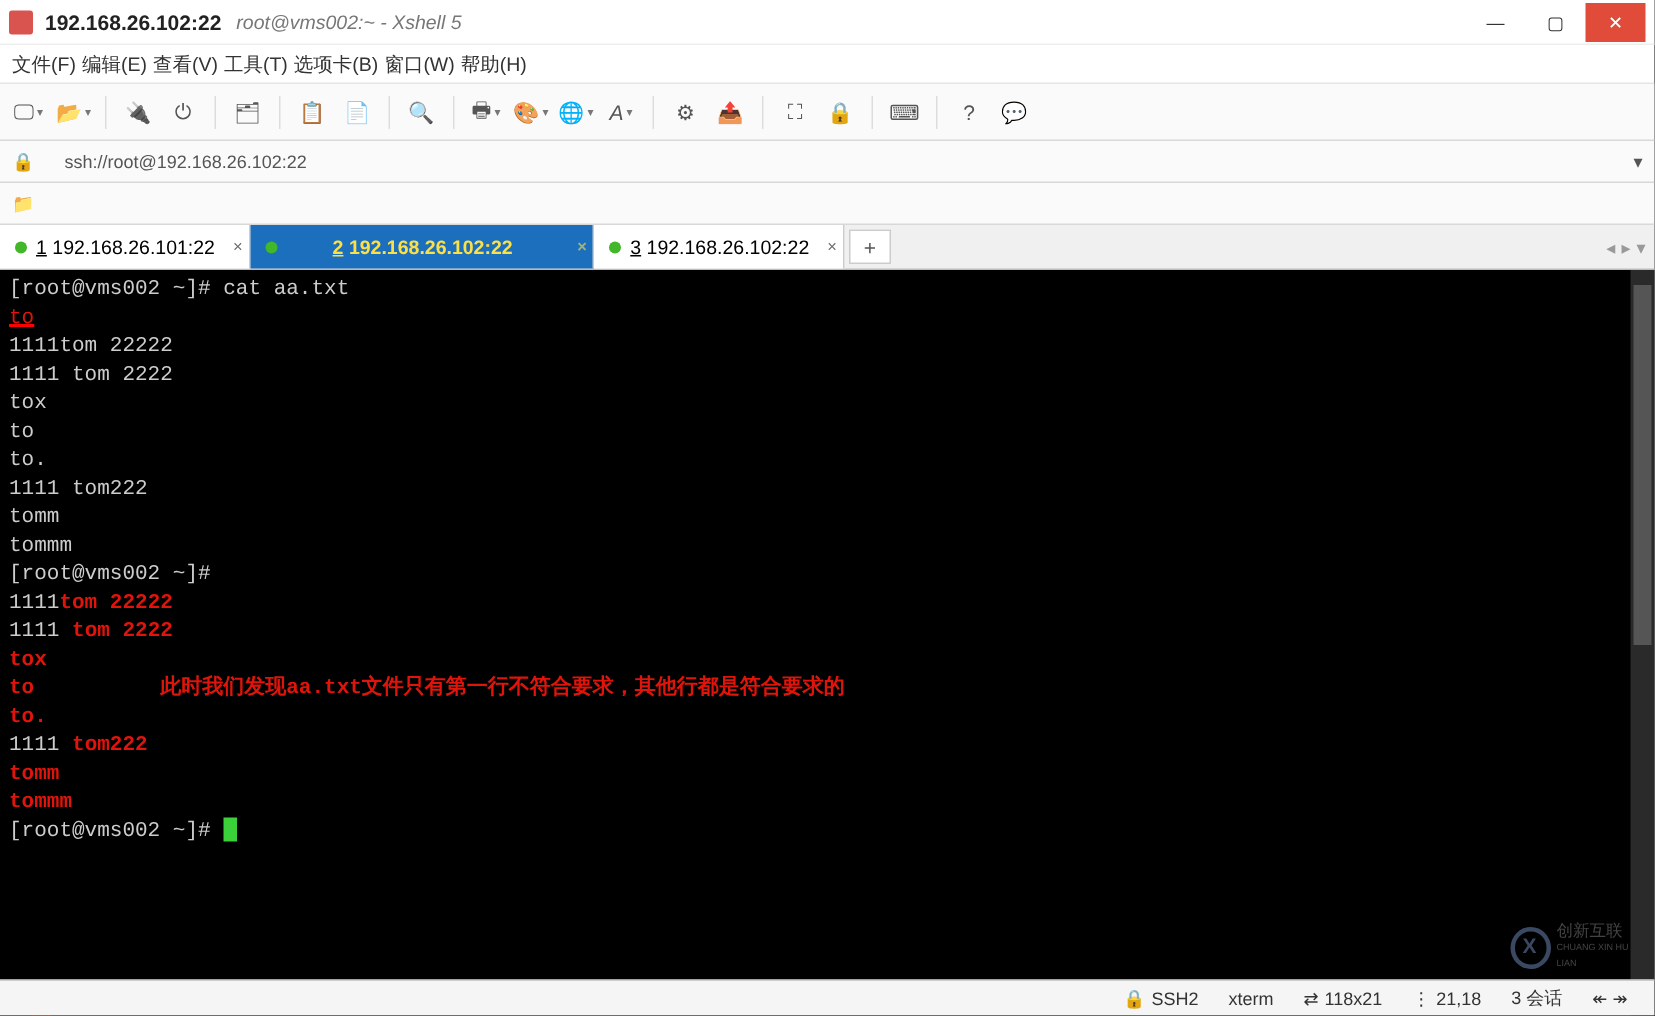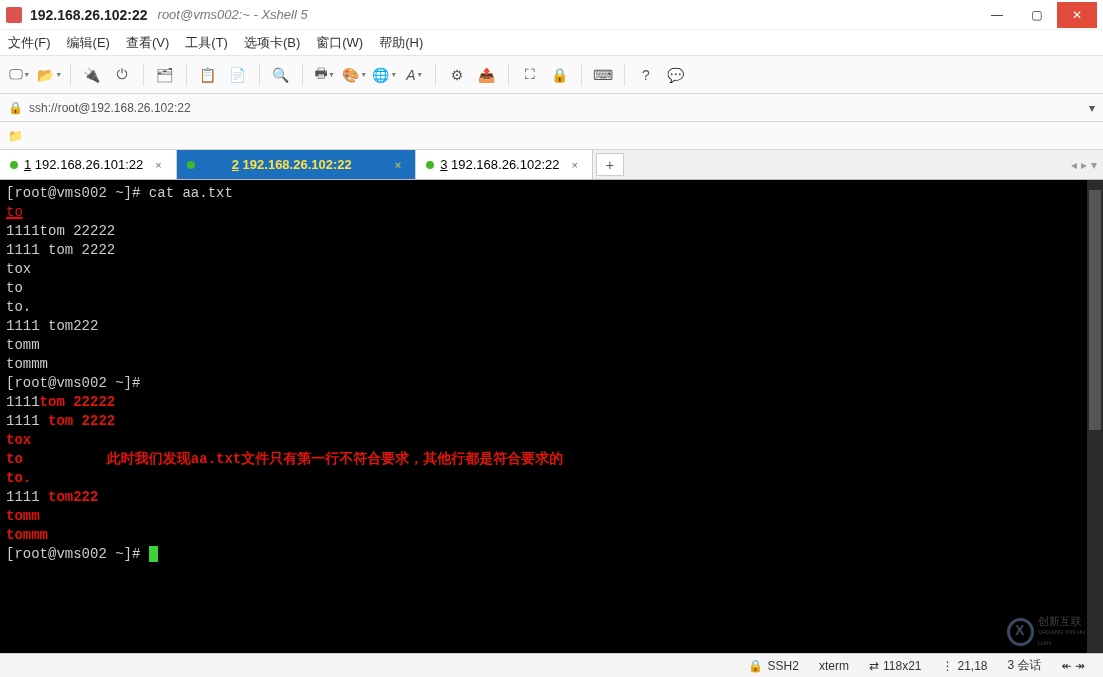--- a/index.html
+++ b/index.html
@@ -4,31 +4,31 @@
 <style>
 * { margin: 0; padding: 0; box-sizing: border-box; }
 body { font-family: "Microsoft YaHei", Arial, sans-serif; font-size: 12px; background: #fff; width: 1103px; height: 677px; overflow: hidden; position: relative; }
 .titlebar { height: 30px; background: #fff; display: flex; align-items: center; padding: 0 6px; border-bottom: 1px solid #eee; }
 .titlebar .app-icon { width: 16px; height: 16px; background: #d9534f; border-radius: 2px; margin-right: 8px; }
 .titlebar .title-main { font-weight: bold; font-size: 14px; color: #222; margin-right: 10px; }
 .titlebar .title-sub { color: #777; font-size: 13px; font-style: italic; }
 .winctrls { margin-left: auto; display: flex; }
 .winctrls .btn { width: 40px; height: 26px; display: flex; align-items: center; justify-content: center; color: #333; }
 .winctrls .close { background: #e04b3a; color: #fff; }
-.menubar { height: 26px; display: flex; align-items: center; padding: 0 8px; gap: 16px; color: #333; font-size: 13px; border-bottom: 1px solid #e5e5e5; }
+.menubar { height: 26px; display: flex; align-items: center; padding: 0 8px; gap: 4px; color: #333; font-size: 13px; border-bottom: 1px solid #e5e5e5; }
 .menubar span { cursor: default; }
 .toolbar { height: 38px; display: flex; align-items: center; padding: 0 6px; gap: 4px; border-bottom: 1px solid #d8d8d8; background: #fafafa; }
 .toolbar .tbtn { width: 26px; height: 26px; display: flex; align-items: center; justify-content: center; color: #555; border-radius: 3px; position: relative; font-size: 14px; }
 .toolbar .tbtn.drop::after { content: "▾"; font-size: 8px; margin-left: 2px; color: #777; }
 .toolbar .sep { width: 1px; height: 22px; background: #ddd; margin: 0 4px; }
 .addrbar { height: 28px; display: flex; align-items: center; padding: 0 8px; gap: 6px; border-bottom: 1px solid #d8d8d8; color: #555; font-size: 12px; background: #fafafa; }
-.addrbar input { flex: 1; border: none; background: transparent; font-size: 12px; color: #555; outline: none; }
+.addrbar input { flex: 1; border: none; background: transparent; font-size: 12px; color: #555; outline: none; margin-left: 14px; }
 .hintbar { height: 28px; display: flex; align-items: center; padding: 0 8px; gap: 6px; border-bottom: 1px solid #d8d8d8; color: #666; font-size: 12px; background: #fafafa; }
 .tabsbar { height: 30px; display: flex; align-items: stretch; background: #f0f0f0; border-bottom: 1px solid #bbb; position: relative; }
-.tabsbar .tab { display: flex; align-items: center; padding: 0 14px 0 10px; gap: 6px; font-size: 13px; border-right: 1px solid #ccc; background: #fff; position: relative; }
+.tabsbar .tab { display: flex; align-items: center; padding: 0 4px 0 10px; gap: 6px; font-size: 13px; border-right: 1px solid #ccc; background: #fff; position: relative; }
 .tabsbar .tab.active { background: #1c6fbc; color: #fde047; font-weight: bold; gap: 37px; }
 .tabsbar .tab .dot { width: 8px; height: 8px; border-radius: 50%; background: #42b72a; }
 .tabsbar .tab .num { text-decoration: underline; }
 .tabsbar .tab .close { font-size: 11px; margin-left: 6px; opacity: 0.6; }
 .tabsbar .newtab { width: 28px; display: flex; align-items: center; justify-content: center; border: 1px solid #ccc; margin: 3px; background: #fff; font-size: 14px; color: #555; }
 .tabsbar .tabnav { margin-left: auto; display: flex; align-items: center; padding: 0 6px; color: #999; gap: 4px; }
 .terminal { background: #000; color: #ccc; font-family: "Consolas", "Courier New", monospace; font-size: 14px; line-height: 19px; padding: 4px 6px; height: 508px; position: relative; overflow: hidden; }
 .terminal .line { white-space: pre; }
 .terminal .red { color: #e0140b; font-weight: bold; }
 .terminal .redu { color: #e0140b; text-decoration: underline red 2px; }

